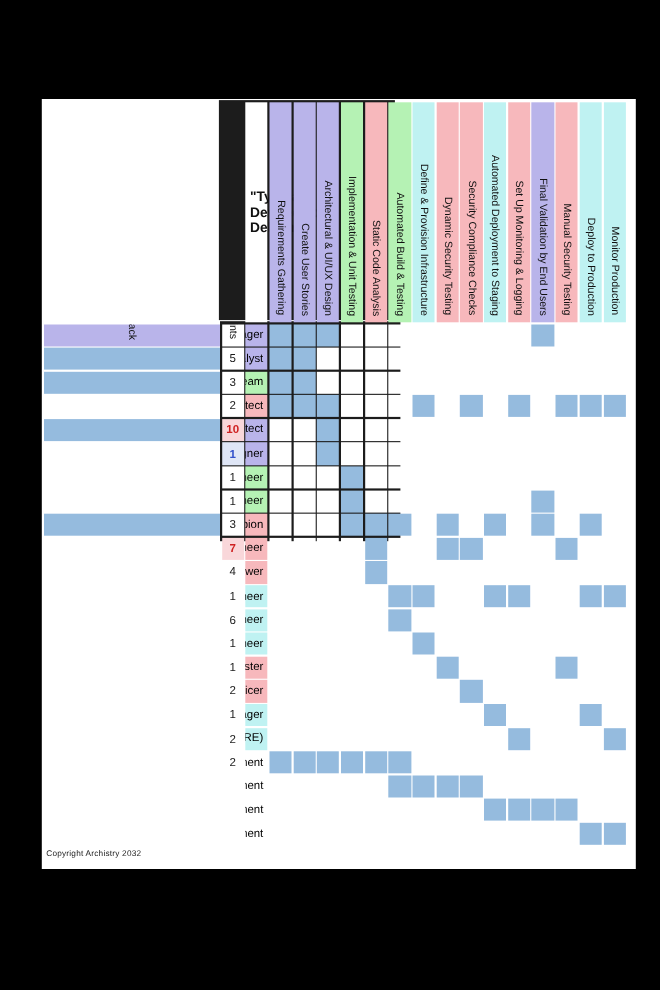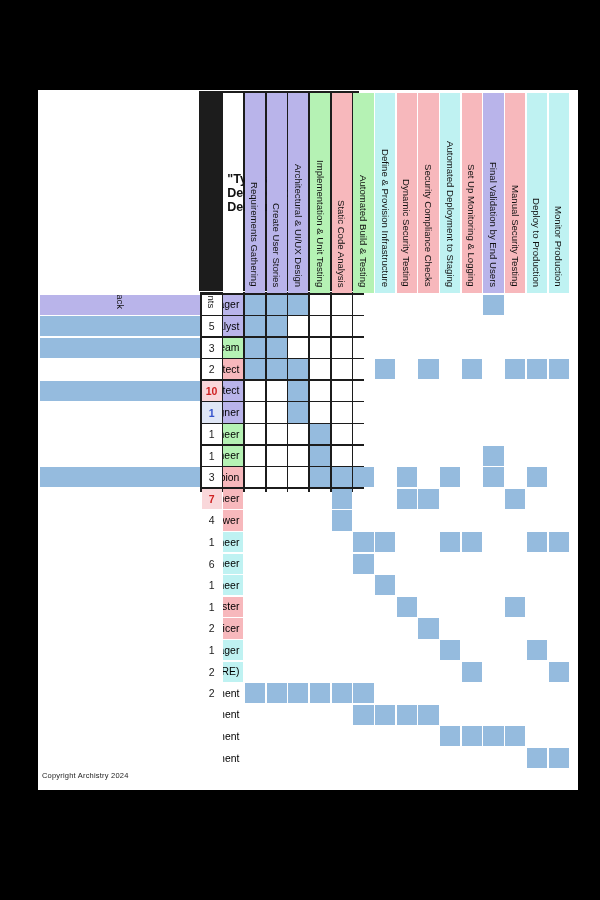--- a/index.html
+++ b/index.html
@@ -478,15 +478,15 @@
         <div class="mc"></div>
         <div class="mc"></div>
         <div class="mc"></div>
         <div class="mc"></div>
         <div class="mc"></div>
         <div class="mc" style="background: rgb(149, 187, 222);"></div>
         <div class="mc" style="background: rgb(149, 187, 222);"></div>
         <div class="mc" style="background: rgb(149, 187, 222);"></div>
         <div class="tp" style="background: rgb(149, 187, 222);"></div>
       </div>
-    <div class="footer">Copyright Archistry 2024</div>
+    <div class="footer">Copyright Archistry 2032</div>
   </div>
 </div>
 
 </body></html>

